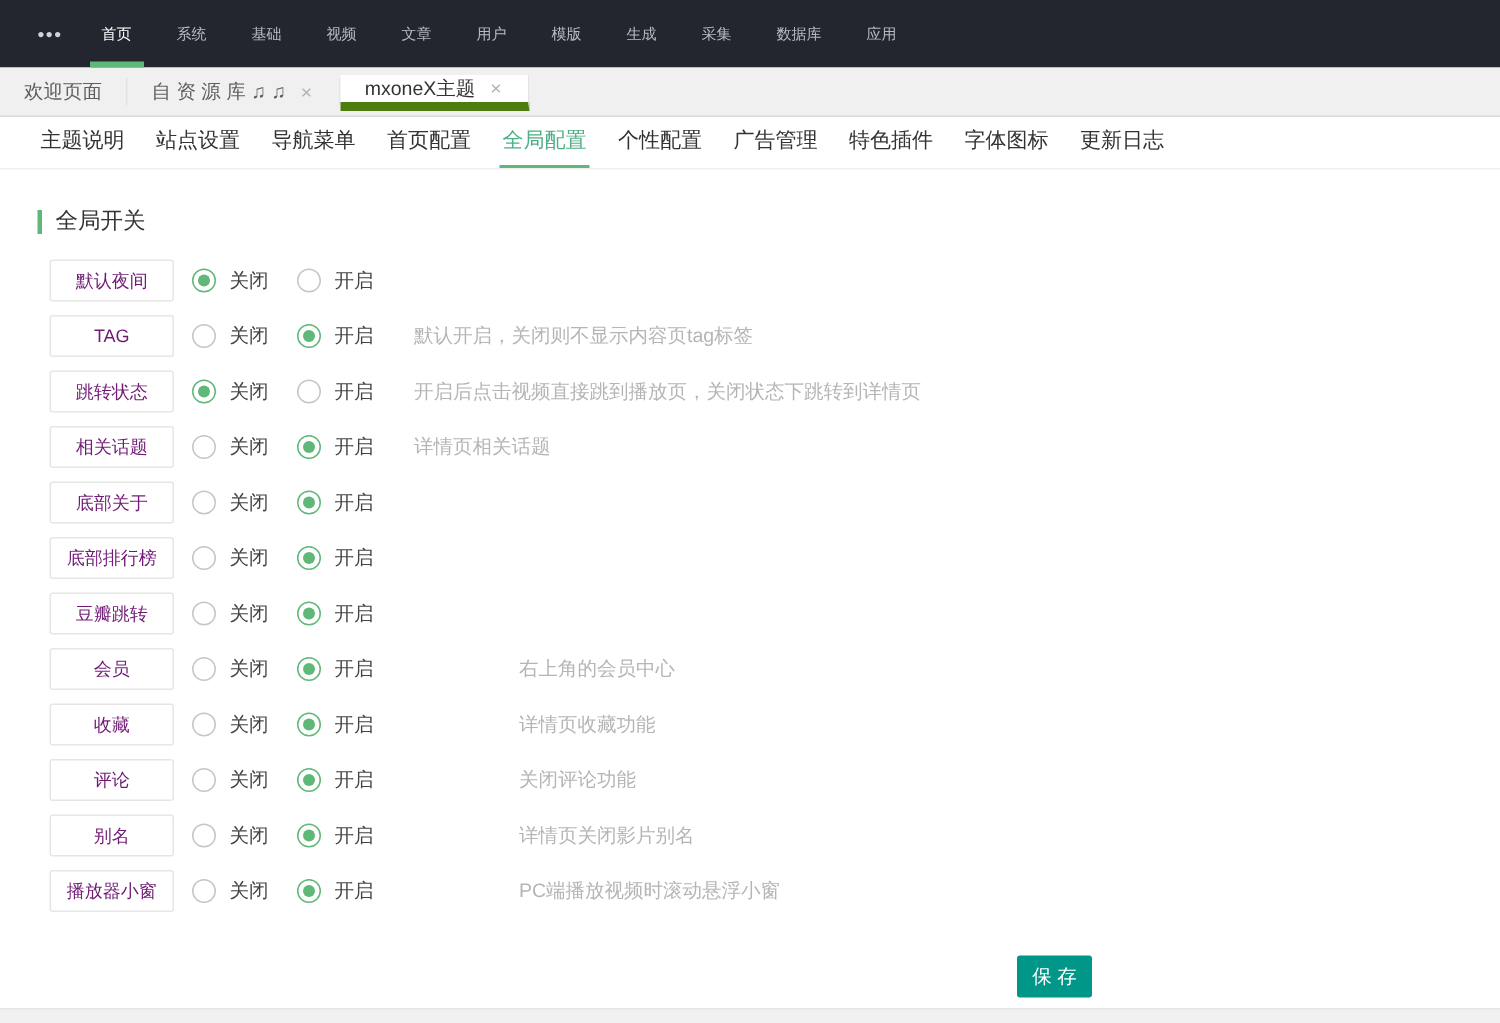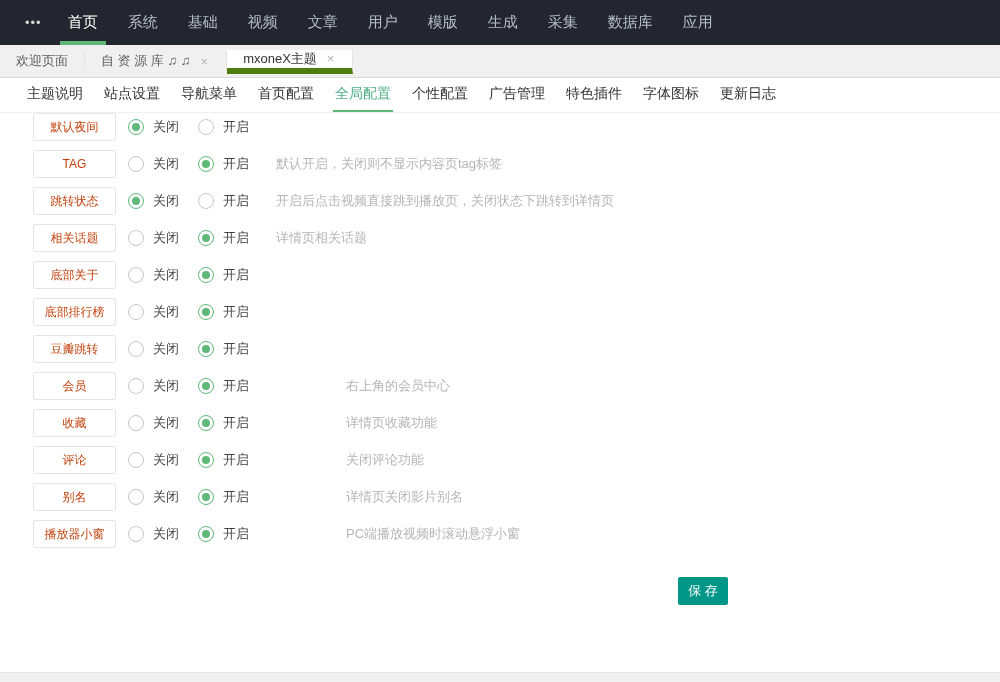--- a/index.html
+++ b/index.html
@@ -14,21 +14,21 @@
     height:45px; background:#23262e; display:flex; align-items:stretch;
     padding-left:25px;
   }
   .nav-more {
     color:#cfd3d7; font-size:13px; letter-spacing:1px;
     display:flex; align-items:center; margin-right:20px; cursor:pointer;
   }
   .nav-items { display:flex; align-items:stretch; gap:18px; }
   .nav-item {
     position:relative; display:flex; align-items:center;
-    color:#b6bcc3; font-size:15px; padding:0 6px; cursor:pointer; white-space:nowrap;
+    color:#b6bcc3; font-size:10px; padding:0 6px; cursor:pointer; white-space:nowrap;
   }
   .nav-item.active { color:#ffffff; }
   .nav-item.active::after {
     content:""; position:absolute; left:-2px; right:-2px; bottom:0;
     height:4px; background:#5FB878;
   }
   
   .tabbar {
     height:33px; background:#f0f0f0; border-bottom:1px solid #d9d9d9;
     display:flex; align-items:center;
@@ -60,21 +60,21 @@
     margin:25px 0 16px 25px; display:flex; align-items:center; gap:9px;
   }
   .section-title .bar { width:3px; height:16px; background:#5FB878; }
   .section-title .txt { font-size:15px; color:#333; }
   
   .rows { }
   .row { display:flex; align-items:center; height:28px; margin-bottom:9px; }
   .row-label {
     width:83px; height:28px; margin-left:33px; background:#fff;
     border:1px solid #e6e6e6; border-radius:2px;
-    font-size:12px; color:#c2410c; text-align:center; line-height:26px;
+    font-size:12px; color:#701a75; text-align:center; line-height:26px;
     cursor:pointer; white-space:nowrap; overflow:hidden;
   }
   .radio {
     display:flex; align-items:center; width:70px; cursor:pointer;text-align:right;
   }
   .radio:first-of-type { margin-left:12px; }
   .rb {
     width:16px; height:16px; border:1px solid #c6c6c6; border-radius:50%;
     background:#fff; display:inline-flex; align-items:center; justify-content:center;
     flex:none;
@@ -142,20 +142,24 @@
       <span class="subtab">首页配置</span>
       <span class="subtab active">全局配置</span>
       <span class="subtab">个性配置</span>
       <span class="subtab">广告管理</span>
       <span class="subtab">特色插件</span>
       <span class="subtab">字体图标</span>
       <span class="subtab">更新日志</span>
     </div>
 
     
+    <div class="section-title">
+      <span class="bar"></span>
+      <span class="txt">全局开关</span>
+    </div>
 
     
     <div class="rows">
 
       <div class="row">
         <div class="row-label">默认夜间</div>
         <label class="radio checked">
             <span class="rb"></span>
             <span class="rt">关闭</span>
           </label>

